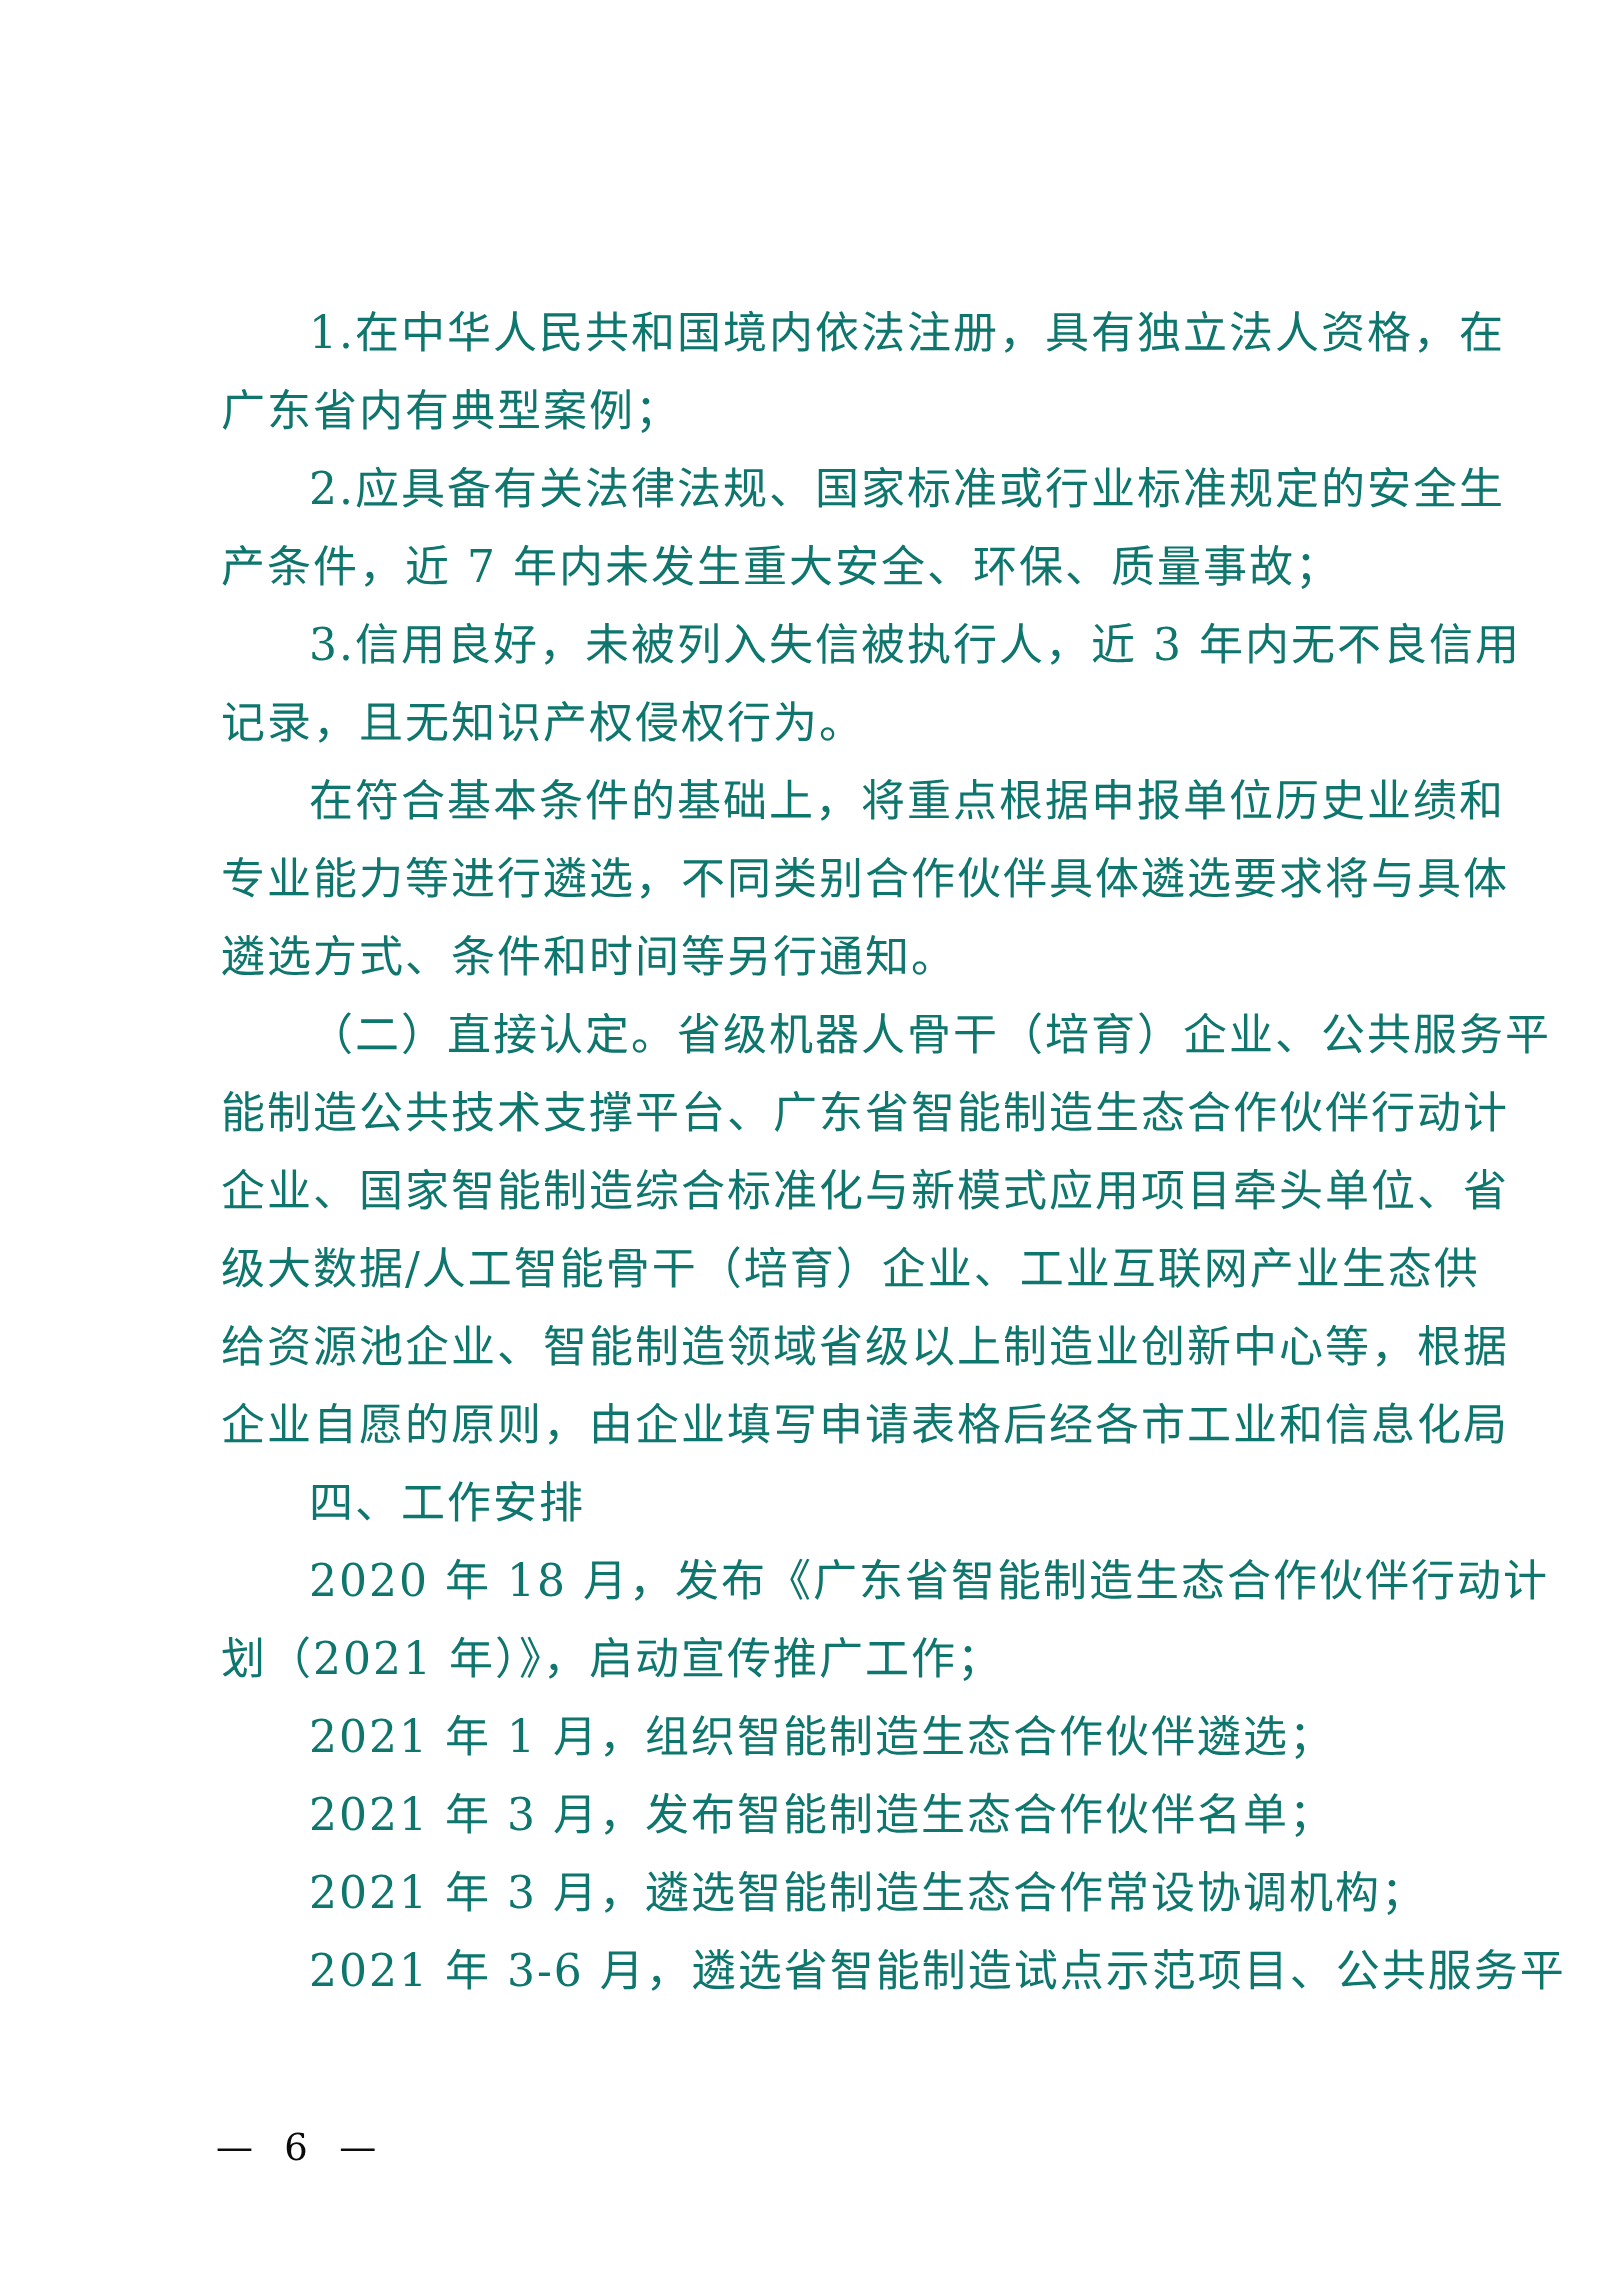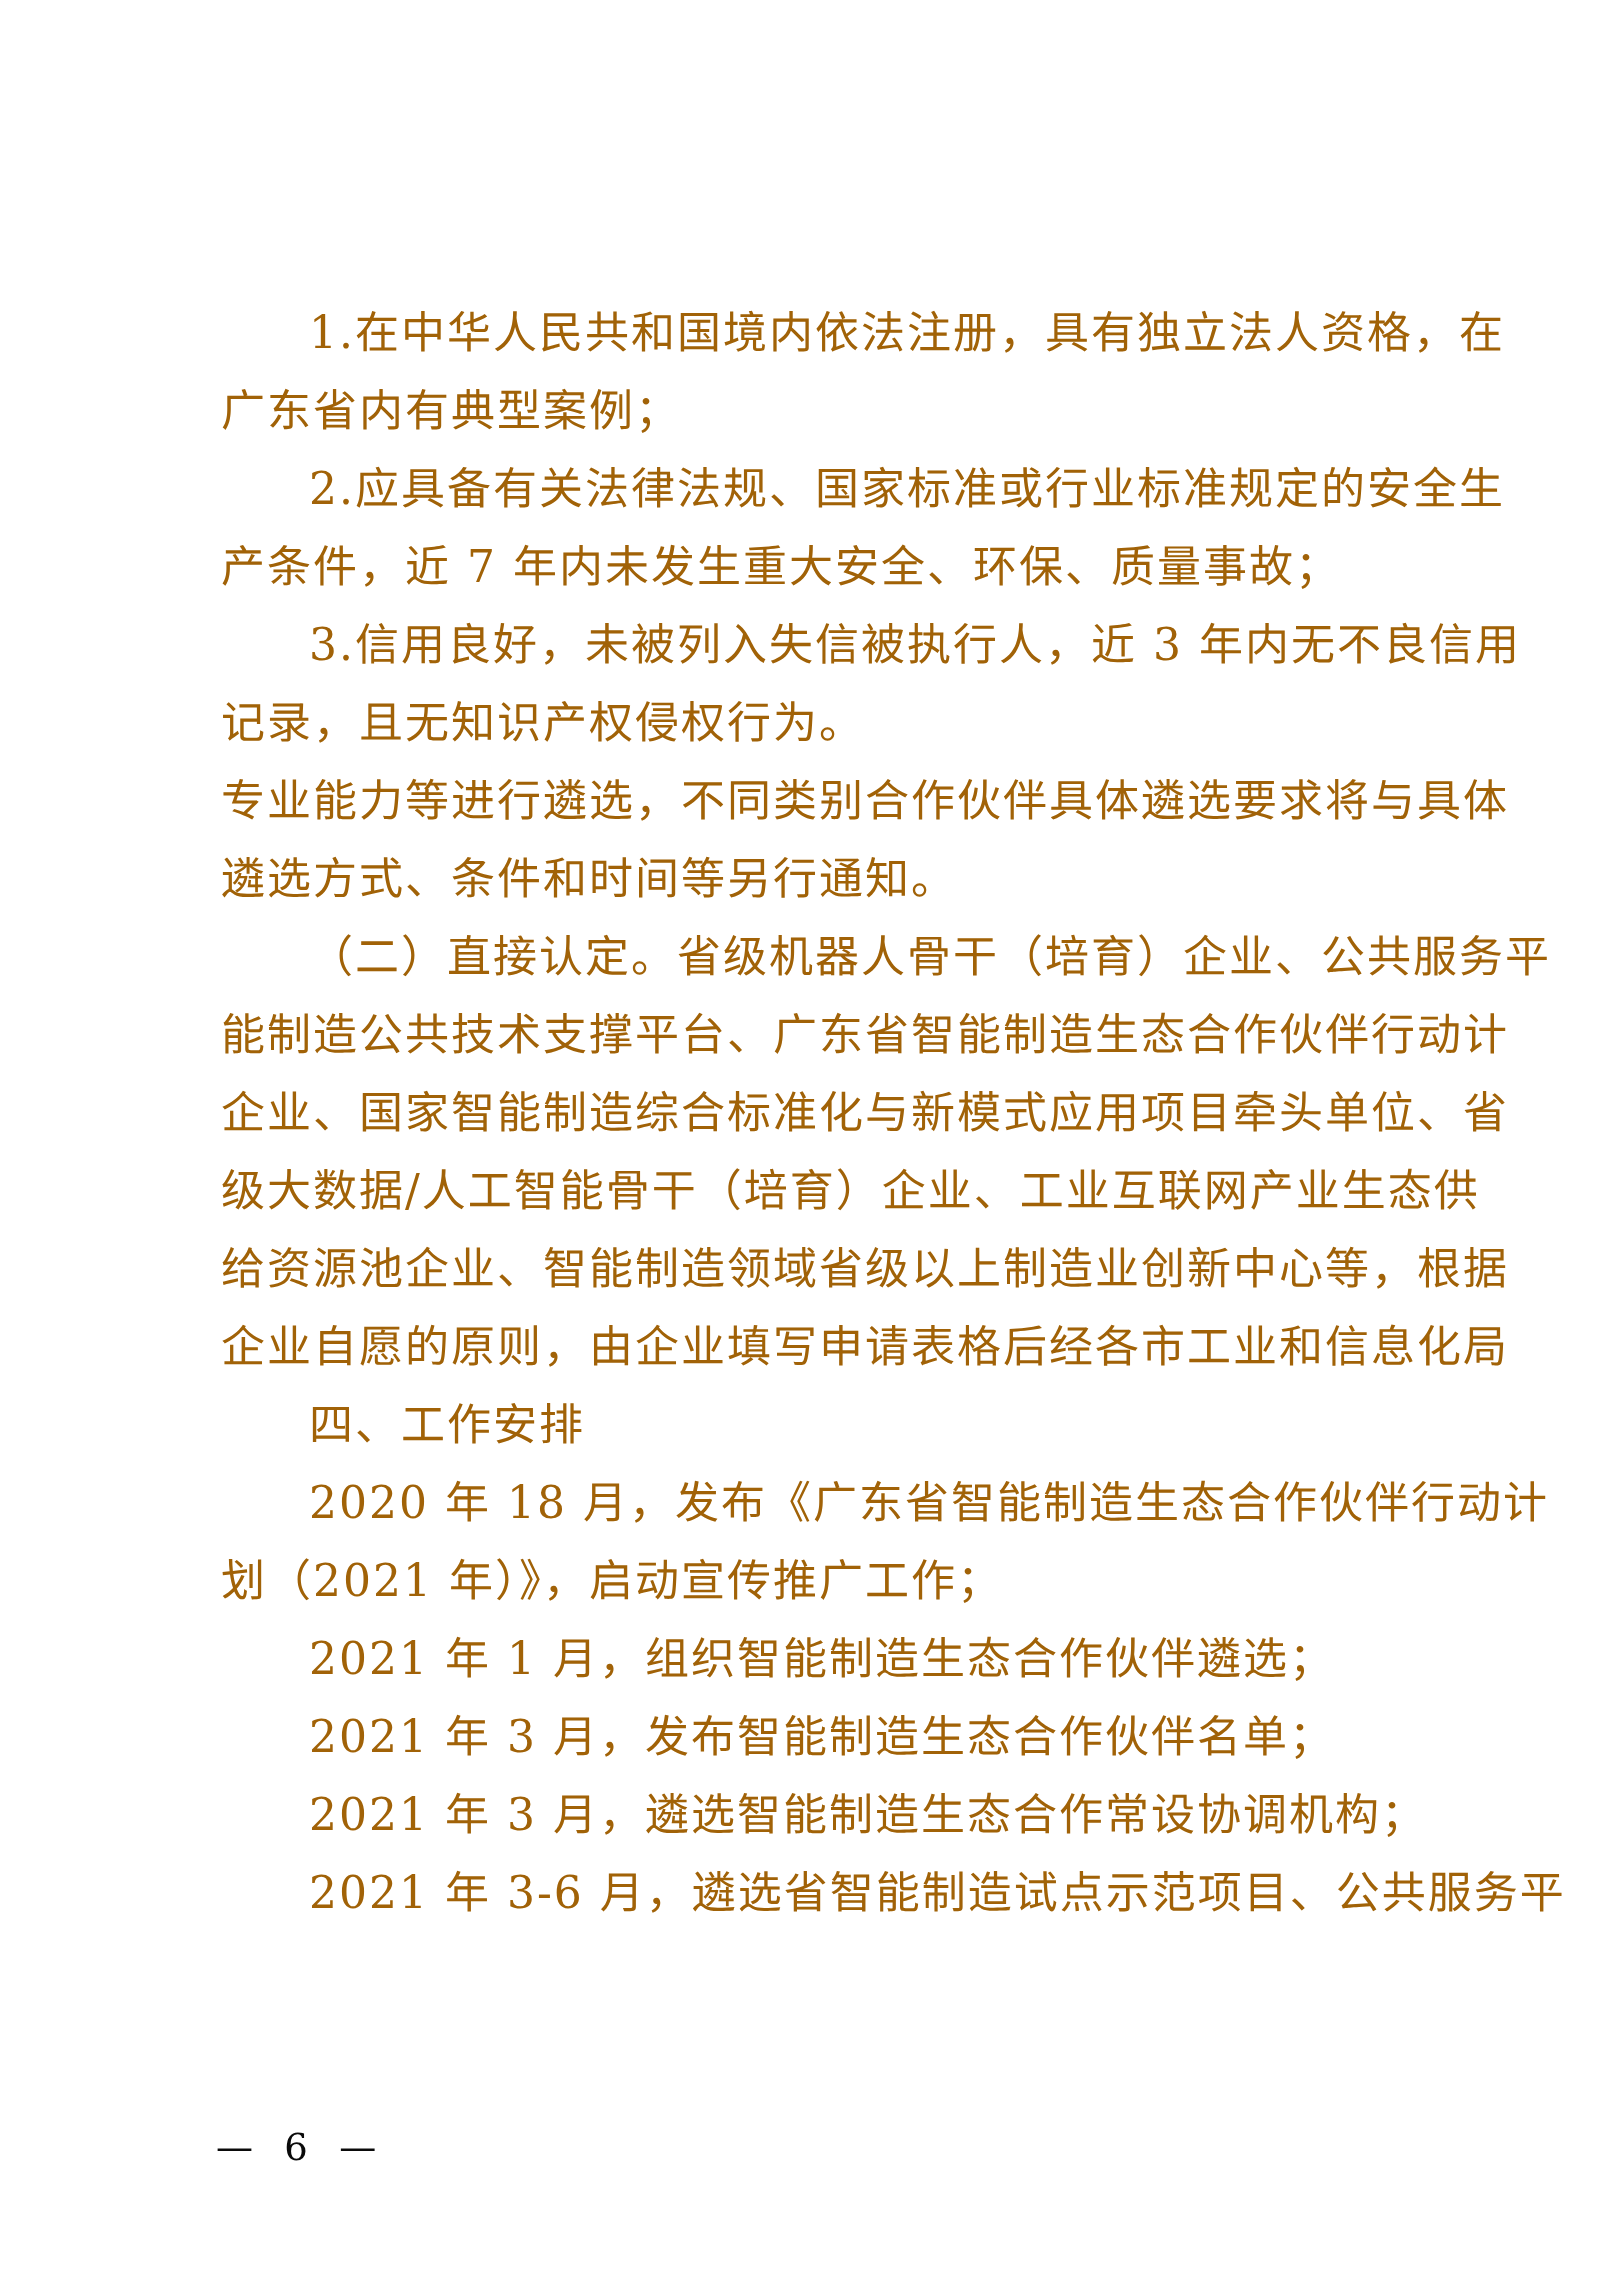--- a/index.html
+++ b/index.html
@@ -20,21 +20,21 @@
     left: 221px;
     top: 294px;
     width: 1215px;
   }
   .line {
     height: 78px;
     line-height: 78px;
     font-size: 44px;
     letter-spacing: 2px;
     white-space: nowrap;
-    color: #a16207;
+    color: #0f766e;
     font-family: "DejaVu Serif", "Liberation Serif", serif;
   }
   .line.indent {
     padding-left: 88px;
   }
   .line.heading span,
   .bold {
     font-weight: 400;
     font-family: "DejaVu Sans", "Liberation Sans", sans-serif;
   }
@@ -55,20 +55,21 @@
 <body>
 
 <div class="page">
   <div class="content">
       <div class="line indent"><span>1.在中华人民共和国境内依法注册，具有独立法人资格，在</span></div>
       <div class="line"><span>广东省内有典型案例；</span></div>
       <div class="line indent"><span>2.应具备有关法律法规、国家标准或行业标准规定的安全生</span></div>
       <div class="line"><span>产条件，近 7 年内未发生重大安全、环保、质量事故；</span></div>
       <div class="line indent"><span>3.信用良好，未被列入失信被执行人，近 3 年内无不良信用</span></div>
       <div class="line"><span>记录，且无知识产权侵权行为。</span></div>
+      <div class="line indent"><span>在符合基本条件的基础上，将重点根据申报单位历史业绩和</span></div>
       <div class="line"><span>专业能力等进行遴选，不同类别合作伙伴具体遴选要求将与具体</span></div>
       <div class="line"><span>遴选方式、条件和时间等另行通知。</span></div>
       <div class="line indent"><span class="bold">（二）直接认定。</span><span>省级机器人骨干（培育）企业、公共服务平</span></div>
       <div class="line"><span>能制造公共技术支撑平台、广东省智能制造生态合作伙伴行动计</span></div>
       <div class="line"><span>企业、国家智能制造综合标准化与新模式应用项目牵头单位、省</span></div>
       <div class="line"><span>级大数据/人工智能骨干（培育）企业、工业互联网产业生态供</span></div>
       <div class="line"><span>给资源池企业、智能制造领域省级以上制造业创新中心等，根据</span></div>
       <div class="line"><span>企业自愿的原则，由企业填写申请表格后经各市工业和信息化局</span></div>
       <div class="line indent heading"><span class="bold">四、工作安排</span></div>
       <div class="line indent"><span>2020 年 18 月，发布《广东省智能制造生态合作伙伴行动计</span></div>

